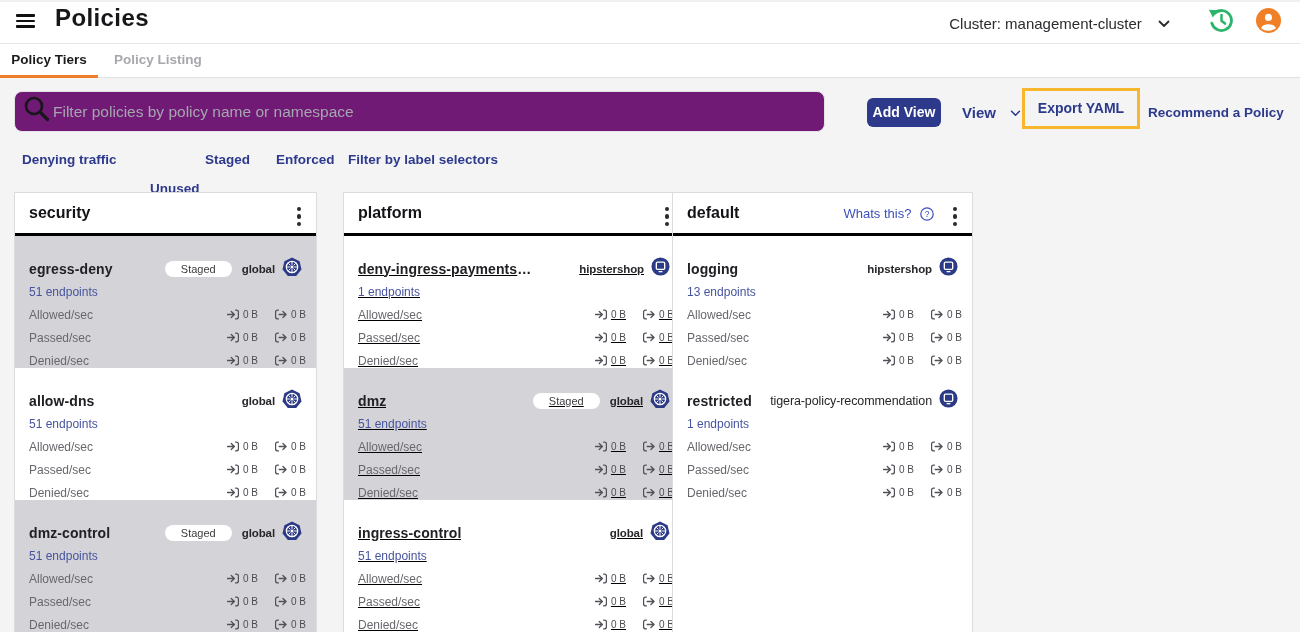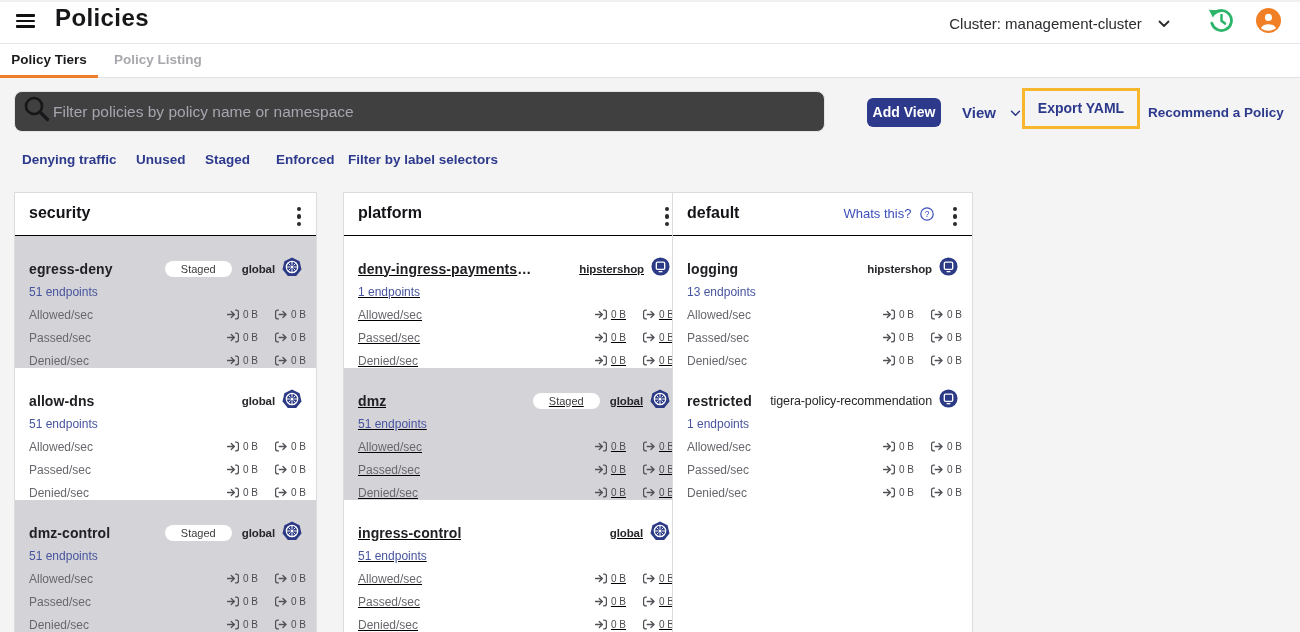--- a/index.html
+++ b/index.html
@@ -15,35 +15,35 @@
 .cluster svg { vertical-align:middle; margin-left:12px; margin-top:-2px; }
 .hist { position:absolute; left:1208px; top:5px; }
 .avatar { position:absolute; left:1256px; top:6px; }
 
 
 .tabs { position:absolute; left:0; top:44px; width:1300px; height:34px; background:#fff; border-bottom:1px solid #e2e2e4;padding-left:48px; }
 .tab1 { position:absolute; left:0; top:0; width:98px; height:34px; line-height:32px; text-align:center; font-size:13.5px; font-weight:700; color:#1b1b1e; border-bottom:3px solid #ee7e2b; }
 .tab2 { position:absolute; left:114px; top:0; height:34px; line-height:32px; font-size:13.5px; font-weight:700; color:#a7a7ad; }
 
 
-.search { position:absolute; left:14px; top:91px; width:811px; height:41px; background:#404040; border:1px solid #e2e2e7; border-radius:8px; }
+.search { position:absolute; left:14px; top:91px; width:811px; height:41px; background:#701a75; border:1px solid #e2e2e7; border-radius:8px; }
 .search svg { position:absolute; left:9px; top:4px; }
 .search .ph { position:absolute; left:38px; top:0; line-height:39px; font-size:15.5px; color:#a5a6af; }
 .addtier { position:absolute; left:867px; top:98px; width:74px; height:29px; background:#2d3a8c; color:#fff; border-radius:6px; text-align:center; line-height:29px; font-size:14px; font-weight:700; }
 .viewbtn { position:absolute; left:962px; top:98px; height:30px; line-height:30px; color:#2d3a8c; font-size:15px; font-weight:700; }
 .viewbtn svg { vertical-align:middle; margin-left:10px; margin-top:-2px; }
 .exporty { position:absolute; left:1022px; top:88px; width:118px; height:41px; border:3px solid #f8b62c; text-align:center; line-height:35px; color:#2d3a8c; font-size:14px; font-weight:700; background:#f4f4f5; }
 .recbtn { position:absolute; left:1148px; top:98px; height:30px; line-height:30px; color:#2d3a8c; font-size:13.5px; font-weight:700; }
 
 
 .qf { position:absolute; top:151px; height:18px; line-height:18px; color:#2d3a8c; font-size:13.5px; font-weight:700; }
 
 
 .col { position:absolute; top:192px; background:#fff; border:1px solid #dcdcde; height:441px; }
-.colhead { height:43px; border-bottom:1px solid #000000; position:relative; }
+.colhead { height:43px; border-bottom:3px solid #000000; position:relative; }
 .colhead .t { position:absolute; left:14px; top:11px; font-size:16px; font-weight:700; color:#141418; }
 .kebab { position:absolute; right:15px; top:14px; width:4.2px; }
 .kebab i { display:block; width:4.2px; height:4.2px; border-radius:50%; background:#2a2a2e; margin-bottom:3.3px; }
 .whats { position:absolute; right:38px; top:13px; font-size:13px; color:#3c50ba; }
 .whats svg { vertical-align:-3px; margin-left:5px; }
 
 .card { height:132px; padding:20px 14px 0 14px; position:relative; background:#fff; }
 .card.gray { background:#d4d4d8; }
 .crow { display:flex; align-items:center; height:25px; }
 .pname { font-size:14px; font-weight:700; color:#212125; letter-spacing:0.1px; white-space:nowrap; overflow:hidden; text-overflow:ellipsis; }
@@ -126,21 +126,21 @@
 <div class="addtier">Add View</div>
 <div class="viewbtn">View
   <svg width="11" height="7" viewBox="0 0 12 8">
       <path d="M1.5 1.5 L6 6 L10.5 1.5" fill="none" stroke="#2d3a8c" stroke-width="1.8" stroke-linecap="round" stroke-linejoin="round"></path>
     </svg>
 </div>
 <div class="exporty">Export YAML</div>
 <div class="recbtn">Recommend a Policy</div>
 
 <div class="qf" style="left:22px;">Denying traffic</div>
-<div class="qf" style="left:136px;">Unused</div>
+<div class="qf" style="left:150px;margin-top:29px;">Unused</div>
 <div class="qf" style="left:205px;">Staged</div>
 <div class="qf" style="left:256px;padding-left:20px;">Enforced</div>
 <div class="qf" style="left:348px;">Filter by label selectors</div>
 
 <div class="col" style="left:14px; width:303px;">
   <div class="colhead">
       <span class="t">security</span>
       <span class="kebab">
         <i></i>
         <i></i>

